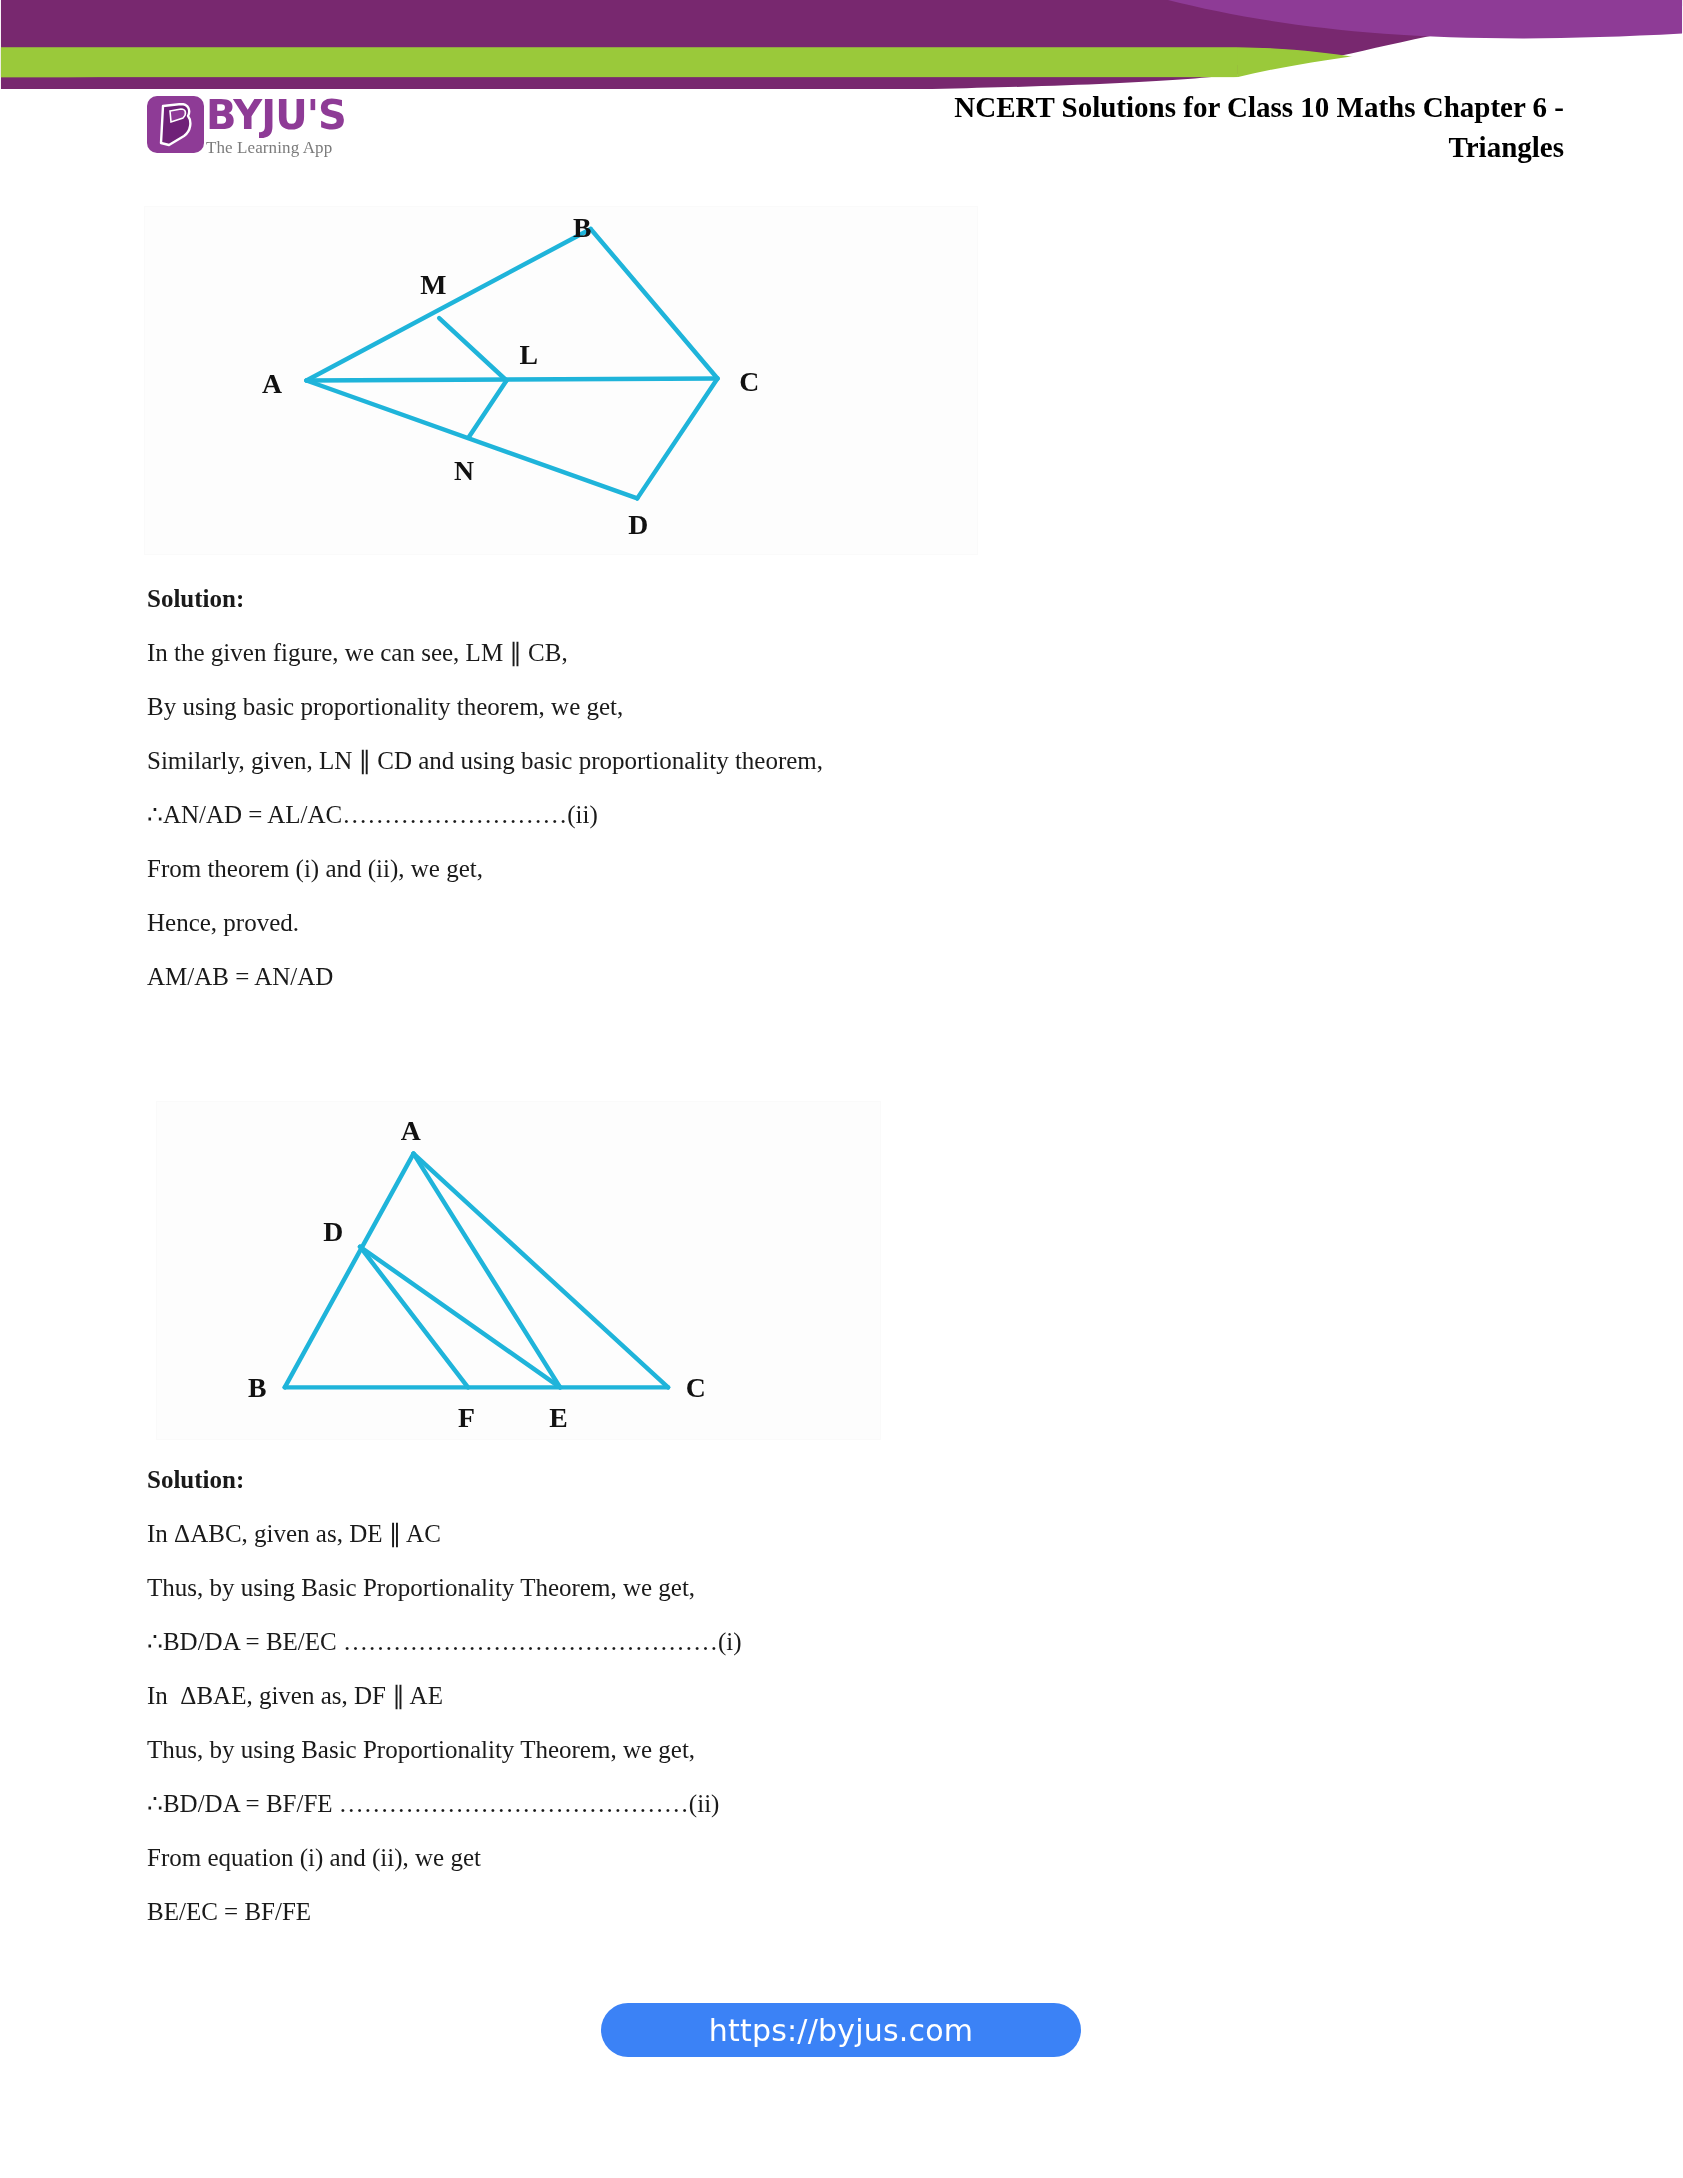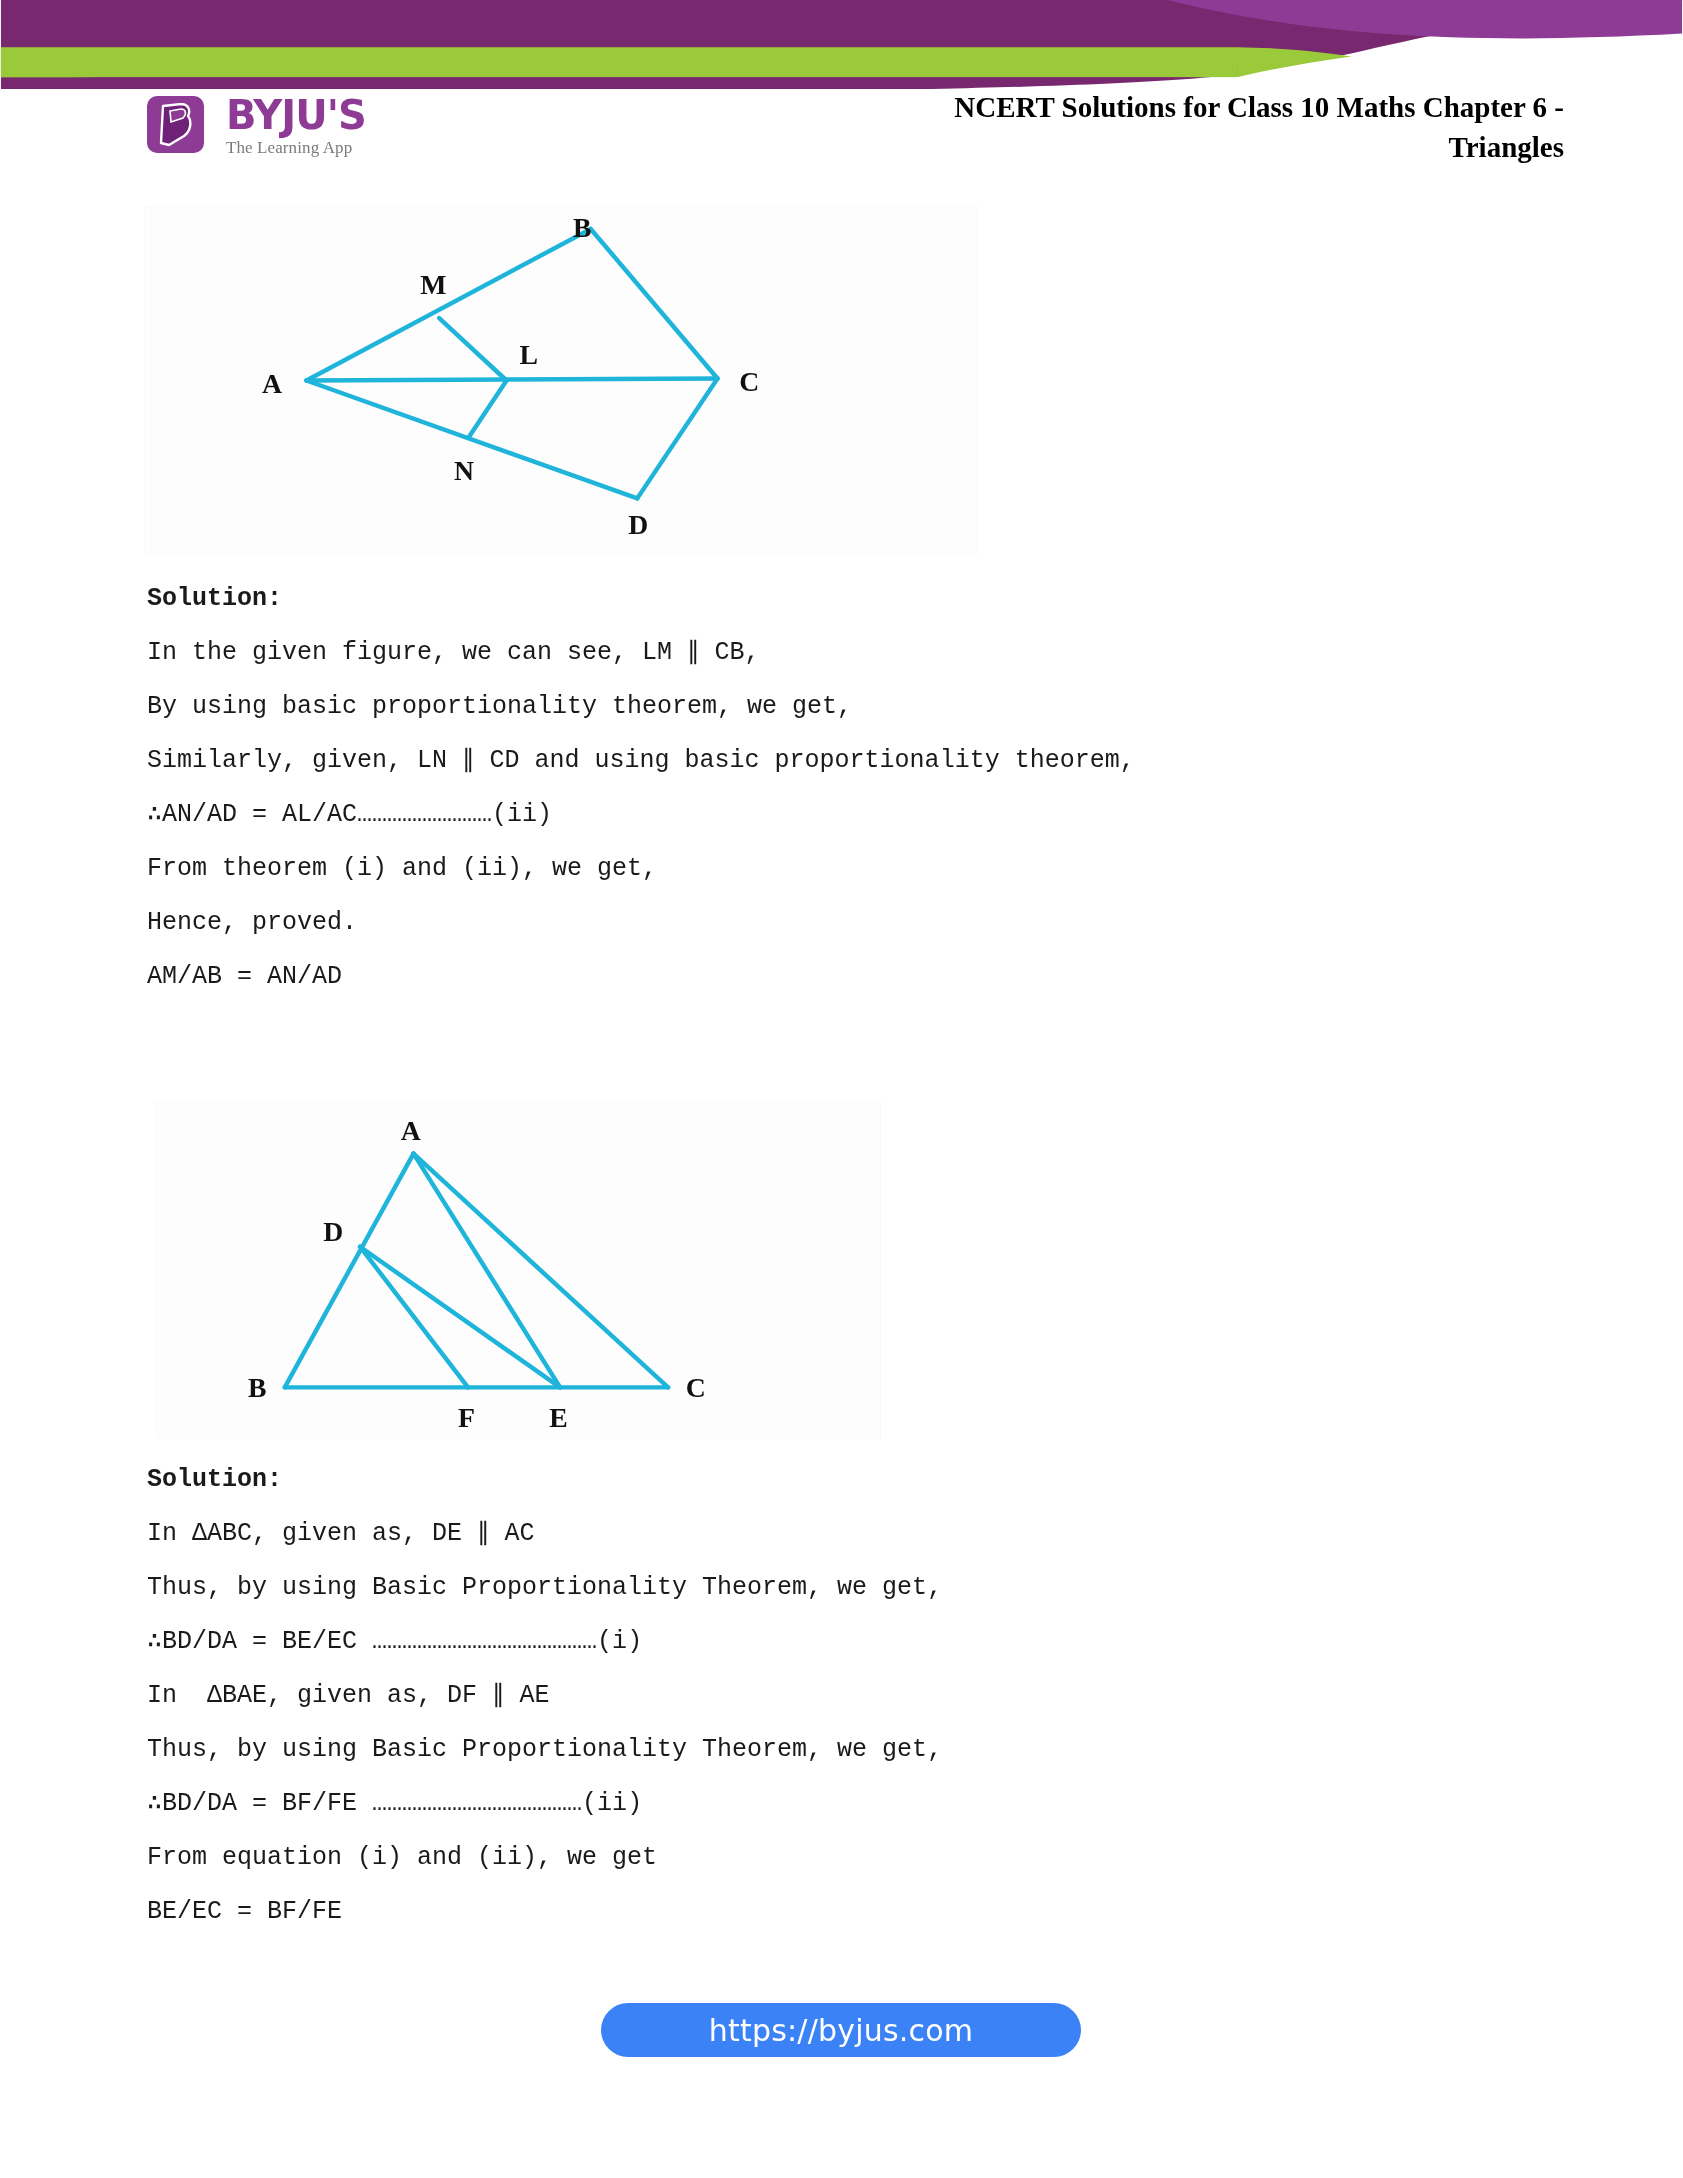--- a/index.html
+++ b/index.html
@@ -51,21 +51,21 @@
     position: relative;
     flex: 0 0 auto;
     margin-top: 1px;
   }
   .logo-mark .b-glyph {
     position: absolute;
     left: 10px; top: 7px;
     width: 36px; height: 44px;
   }
   .logo-text {
-    margin-left: 22px;
+    margin-left: 2px;
     display: flex;
     flex-direction: column;
     justify-content: flex-start;
   }
   .logo-word {
     font-family: "DejaVu Sans", sans-serif;
     font-weight: bold;
     font-size: 40px;
     line-height: 40px;
     letter-spacing: -1px;
@@ -127,21 +127,21 @@
     top: 572px;
     width: 990px;
   }
   .body-text-2 {
     position: absolute;
     left: 147px;
     top: 1453px;
     width: 990px;
   }
   .line {
-    font-family: Liberation Mono, monospace;
+    font-family: Liberation Serif, serif;
     font-size: 25px;
     line-height: 54px;
     color: #1a1a1a;
     white-space: pre-wrap;
   }
   .line.bold { font-weight: bold; }
 
   
   .footer-pill {
     position: absolute;

